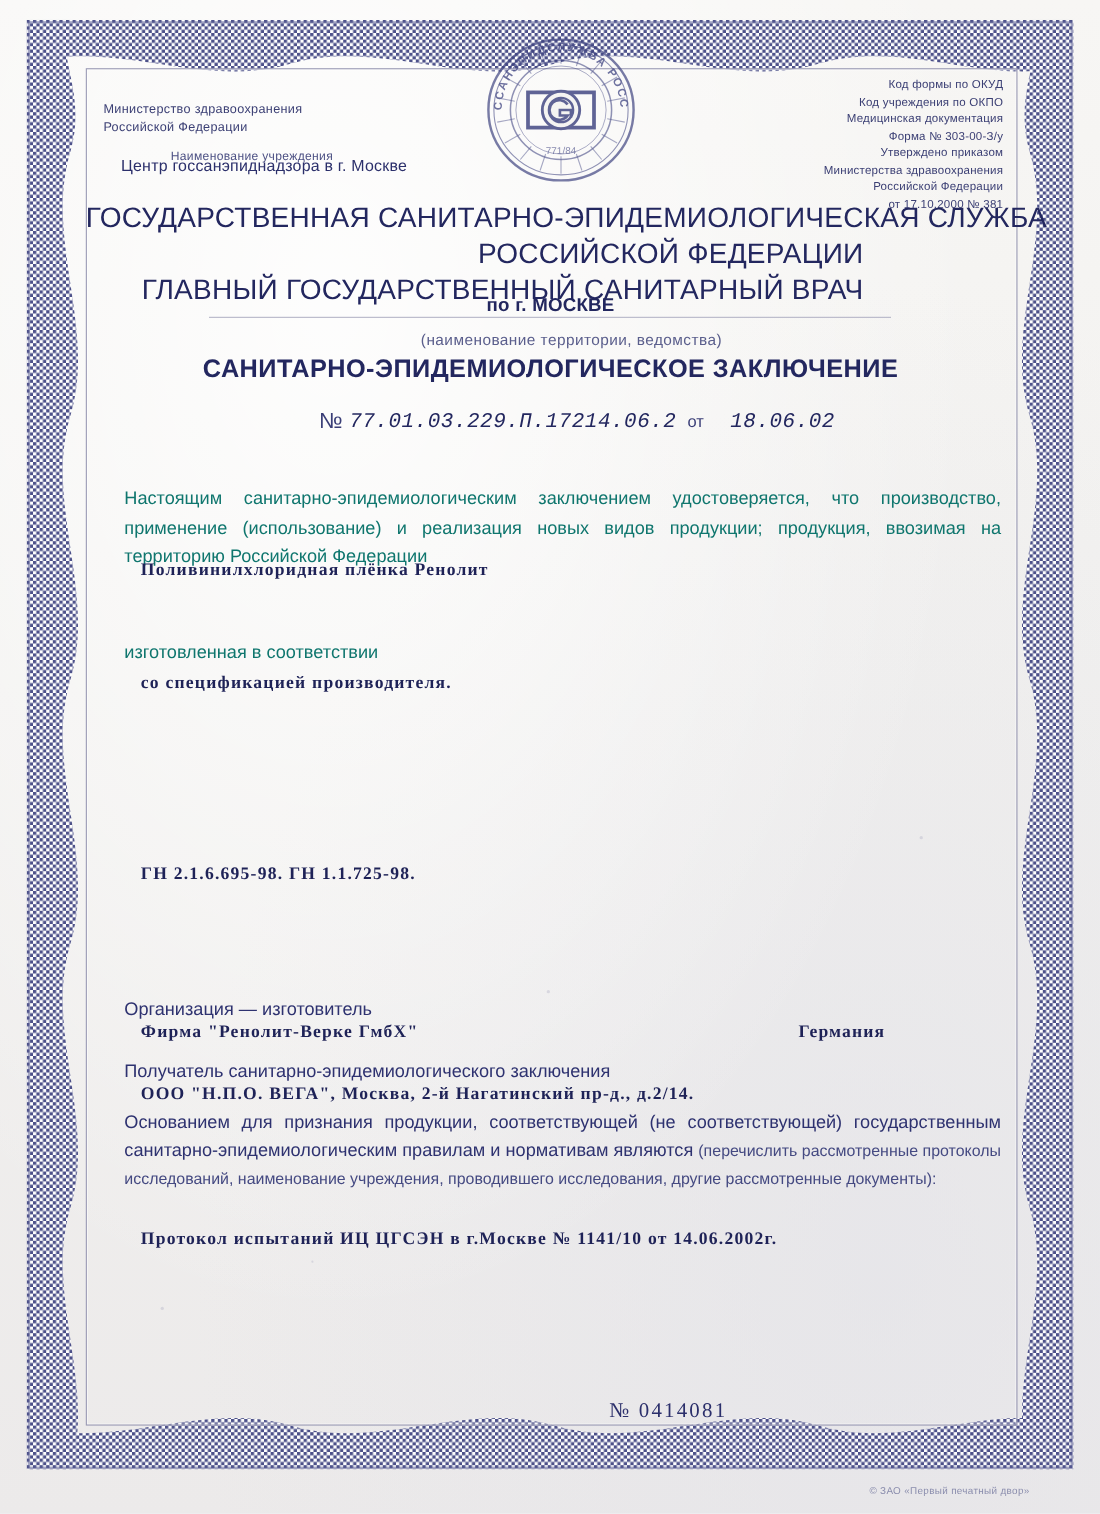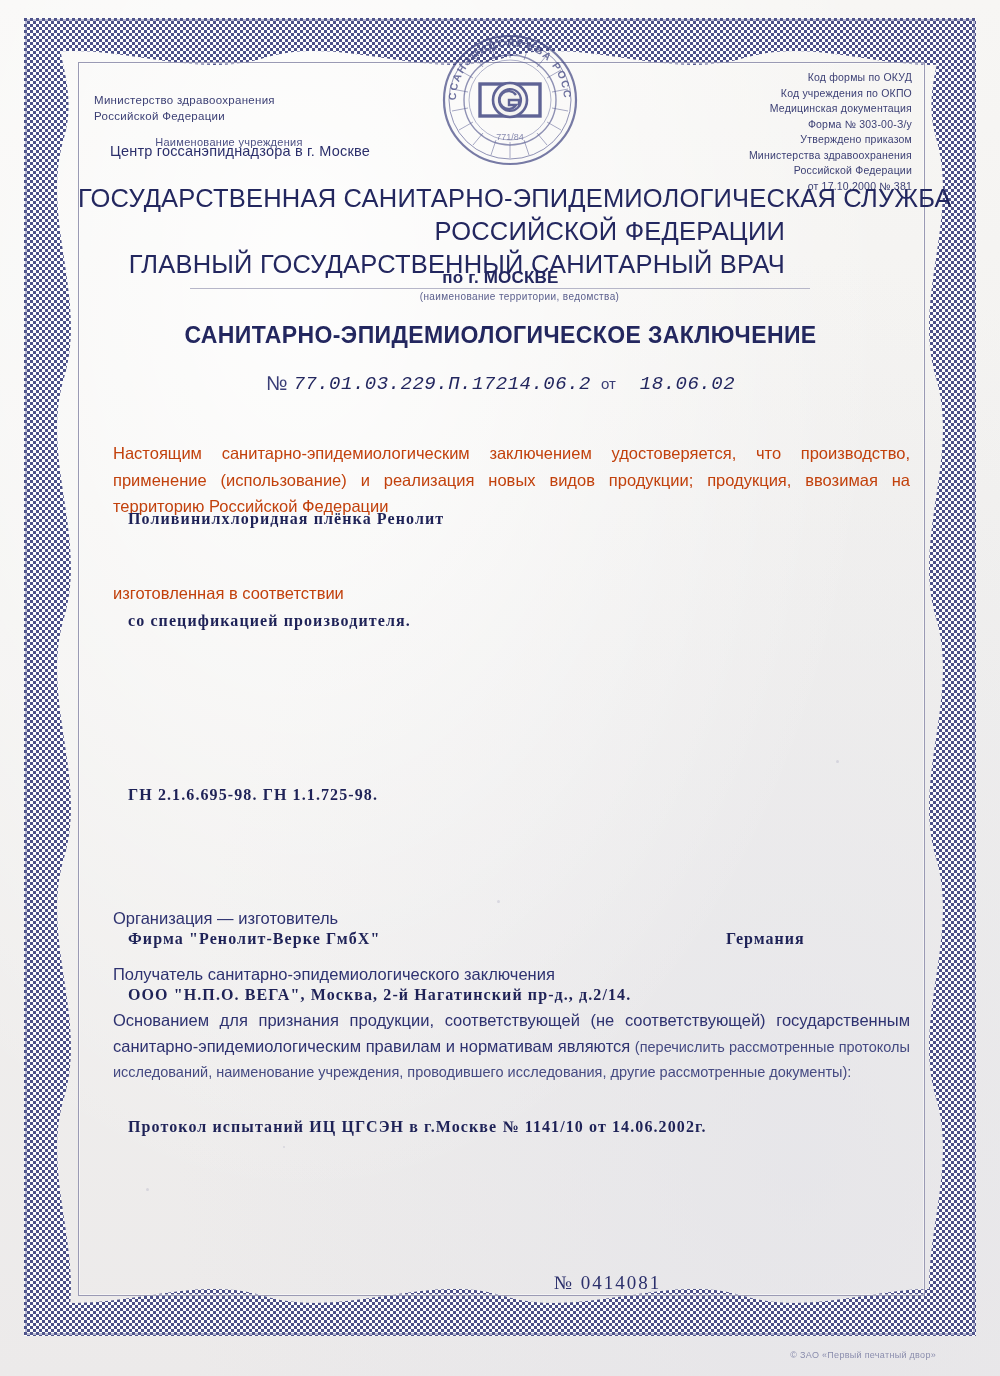--- a/index.html
+++ b/index.html
@@ -137,22 +137,22 @@
   }
   .territory-rule {
     position: absolute;
     left: 190px;
     top: 288px;
     width: 620px;
     border-top: 1px solid #b6b6c8;
   }
   .territory .caption {
     display: block;
-    margin-top: 3px;
-    font-size: 10px;
+    margin-top: 13px;
+    font-size: 14px;
     letter-spacing: 0.4px;
     color: #5a5e8c;
     padding-left: 38px;
   }
 
   .doc-title {
     position: absolute;
     left: 78px;
     top: 322px;
     width: 845px;
@@ -164,20 +164,21 @@
   }
 
   
   .num-row {
     position: absolute;
     left: 78px;
     top: 372px;
     width: 845px;
     text-align: center;
     white-space: nowrap;
+    padding-left: 24px;
   }
   .num-row .nsign {
     font-size: 20px;
     color: #3a3e77;
     vertical-align: -1px;
   }
   .num-row .nval {
     font-family: "Liberation Mono", monospace;
     font-size: 19px;
     font-style: italic;
@@ -198,21 +199,21 @@
     margin-left: 24px;
   }
 
   
   .body-para {
     position: absolute;
     left: 113px;
     width: 797px;
     font-size: 16.5px;
     line-height: 1.62;
-    color: #c2410c;
+    color: #0f766e;
     text-align: justify;
   }
   .body-para.nojust { text-align: left; }
 
   .typed {
     position: absolute;
     left: 128px;
     font-family: "Liberation Serif", serif;
     font-size: 16px;
     font-weight: bold;

